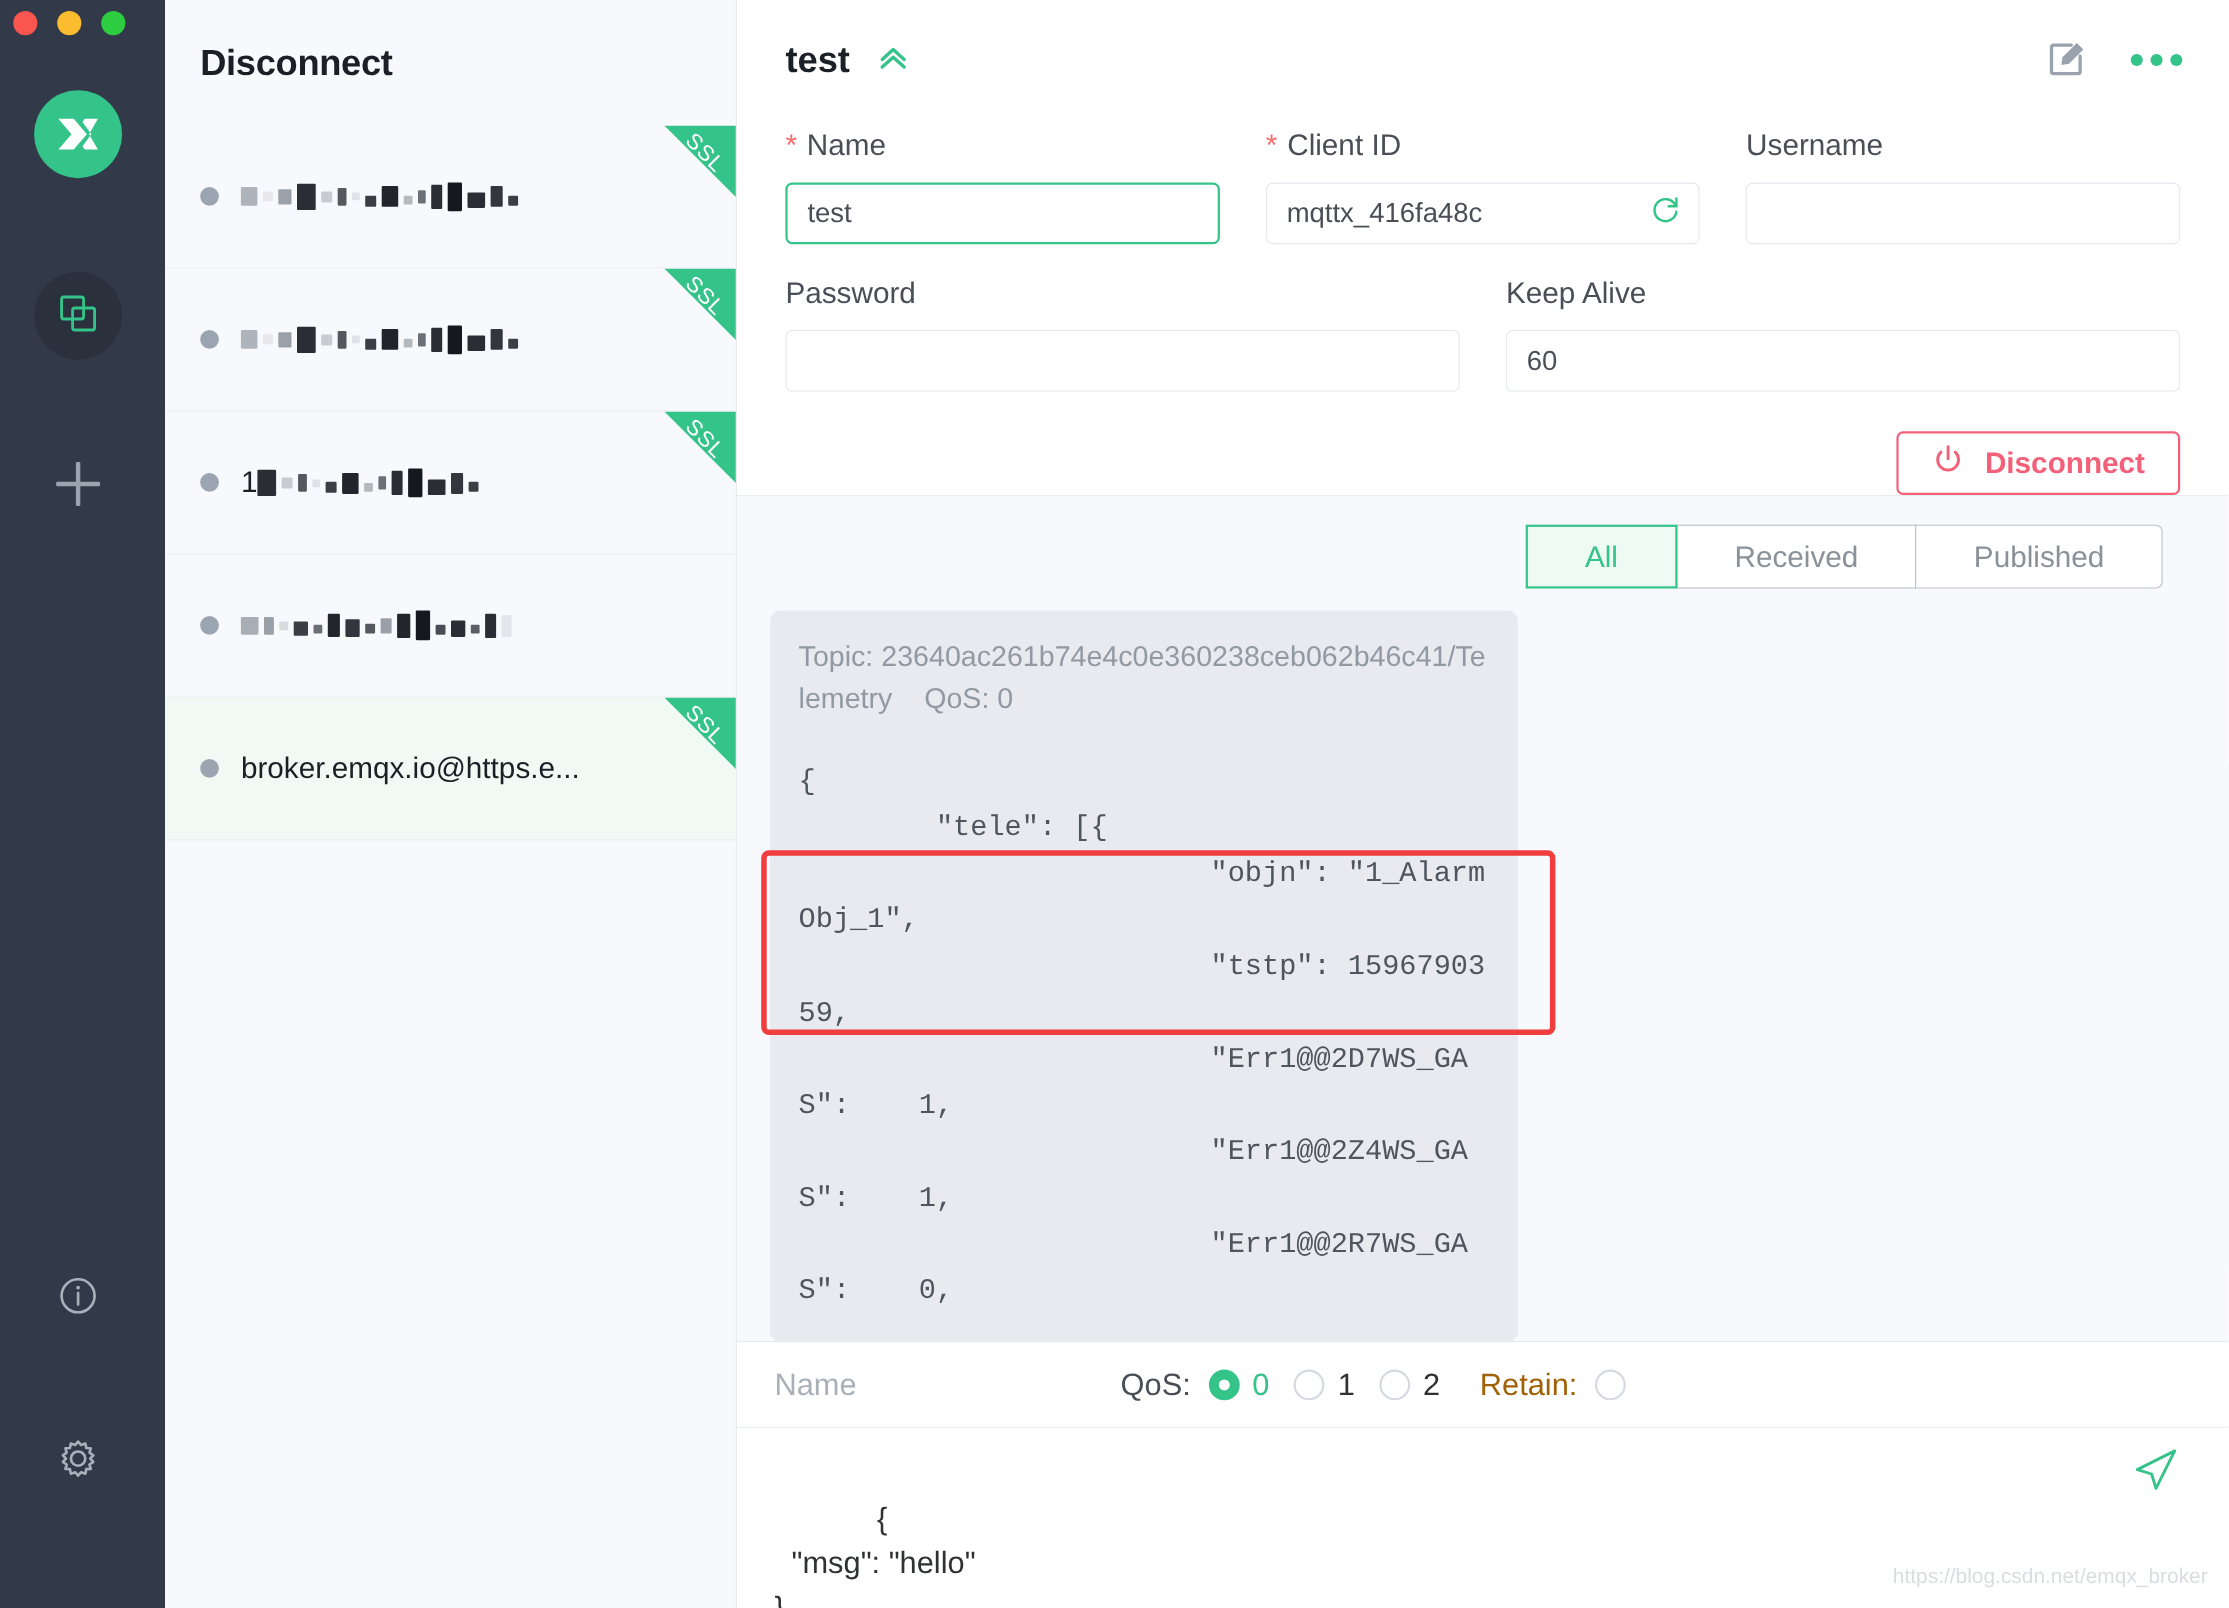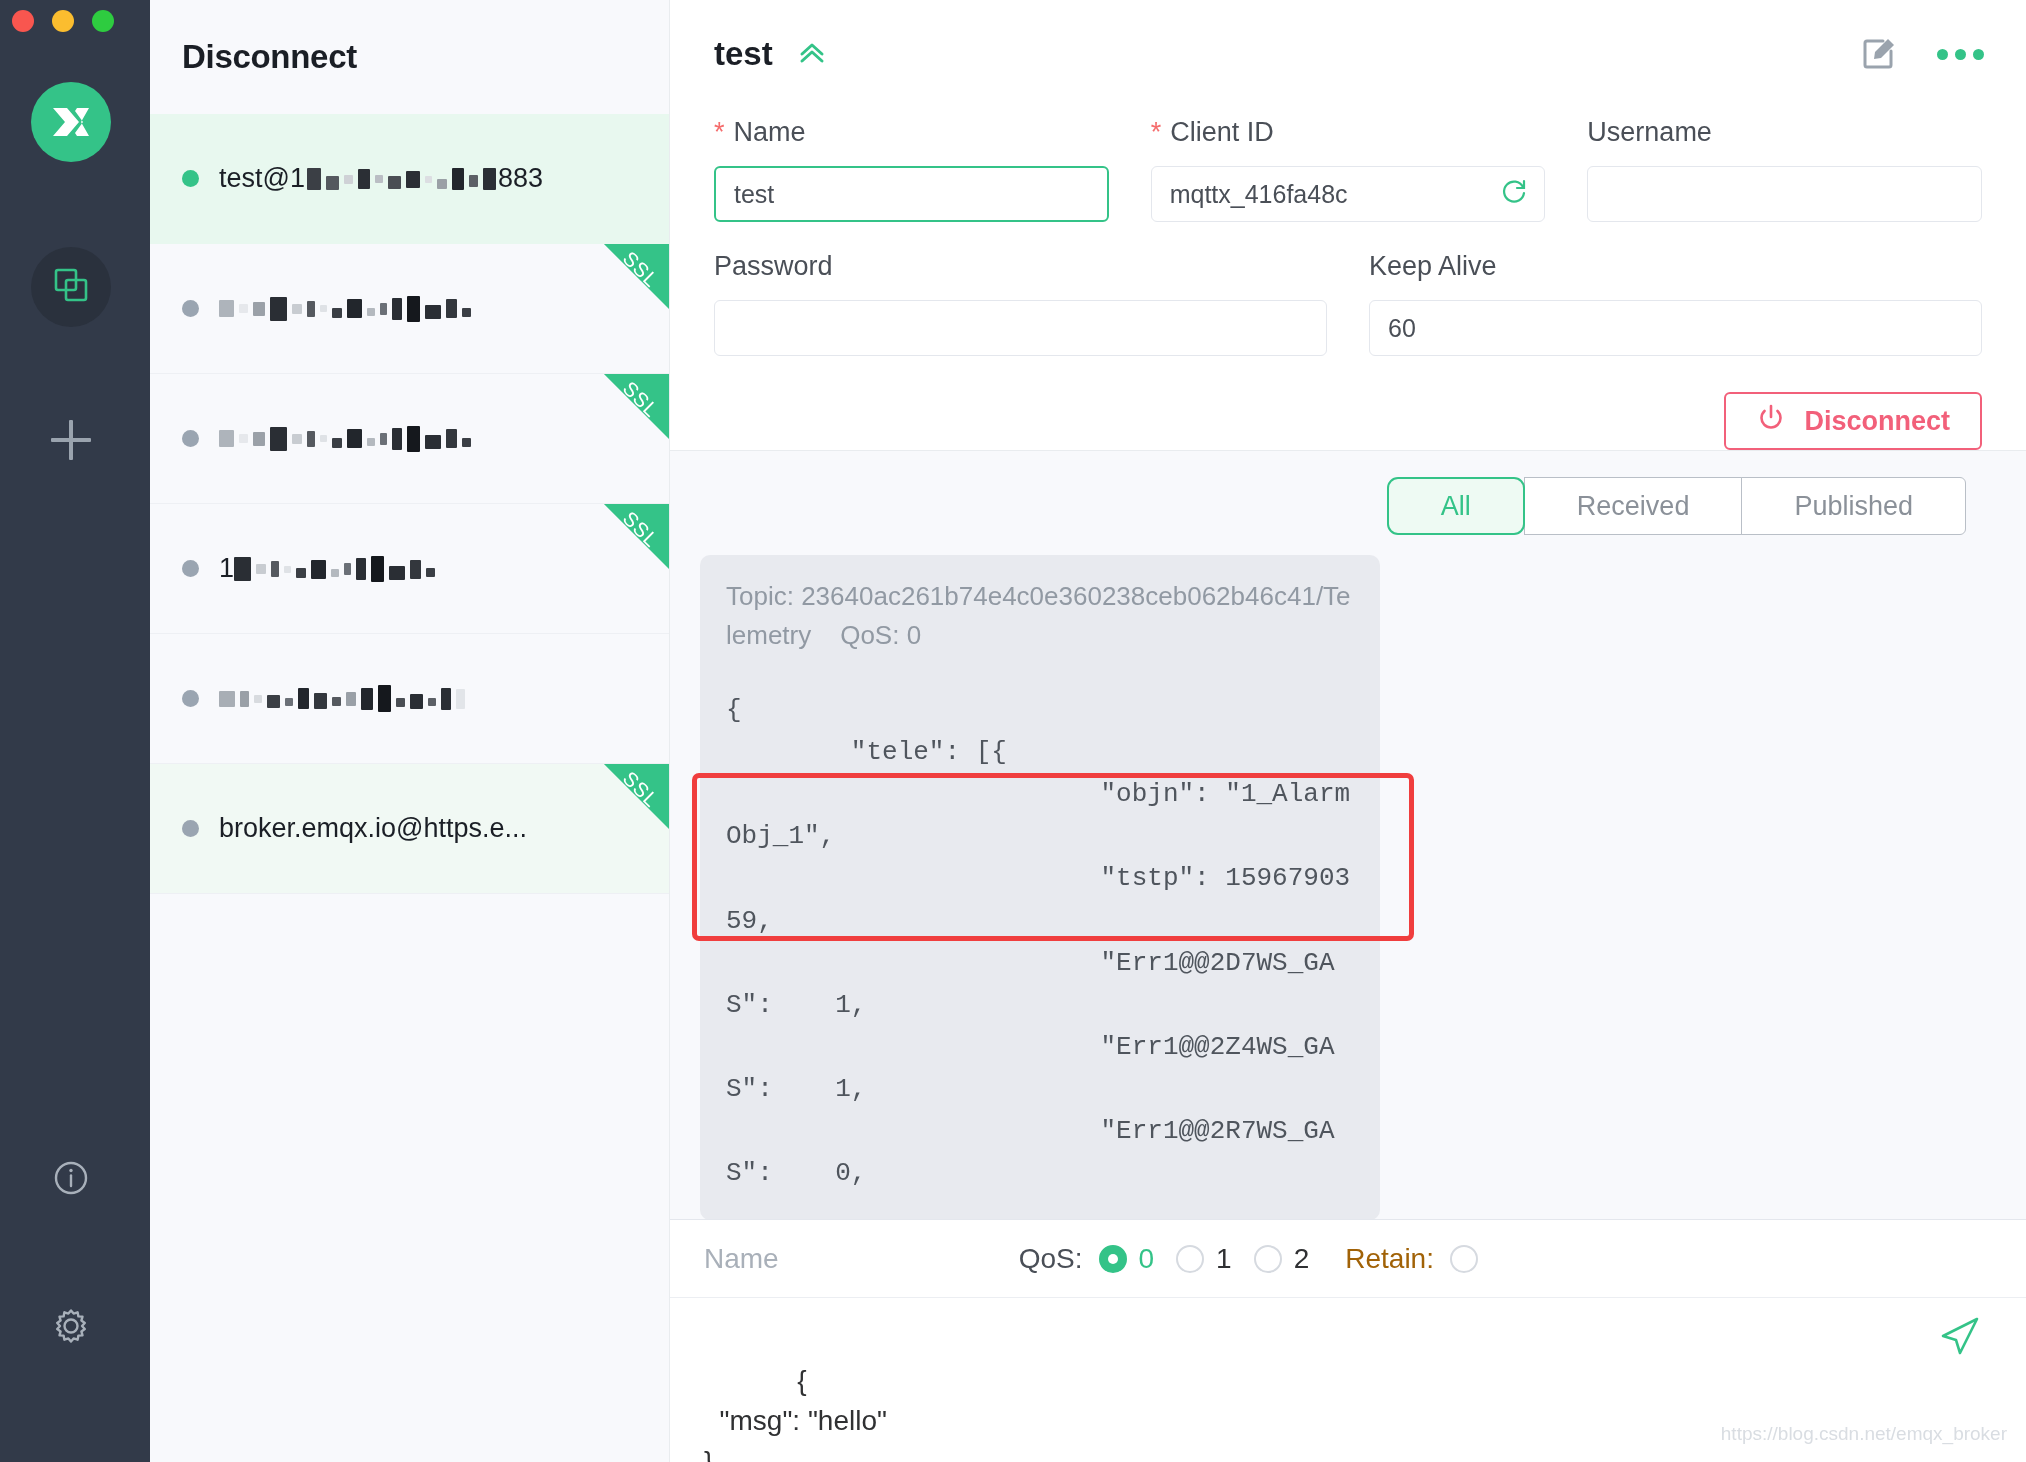--- a/index.html
+++ b/index.html
@@ -157,21 +157,21 @@
   }
   .seg div {
     padding: 0 52px; display: flex; align-items: center; justify-content: center;
     font-size: 27px; color: #8b9199; border: 1px solid #b9bfc7;
     background: #fff; margin-left: -1px;
   }
   .seg div:first-child { border-radius: 6px 0 0 6px; margin-left: 0; }
   .seg div:last-child { border-radius: 0 6px 6px 0; }
   .seg div.active {
     color: #34c388; border: 2px solid #34c388; background: #eefaf3;
-    border-radius: 11px; z-index: 2; position: relative; margin-left: 36px;
+    border-radius: 0; z-index: 2; position: relative; margin-left: 36px;
   }
 
   .msg-scroll { flex: 1; overflow: hidden; padding: 20px 0 0 0; position: relative; }
   .bubble {
     margin-left: 30px; width: 680px;
     background: #e8eaef; border-radius: 10px;
     padding: 22px 26px 26px 26px;
   }
   .bubble-topic {
     font-size: 26px; color: #9199a3; line-height: 1.5;
@@ -275,38 +275,20 @@
         </svg>
       </span>
     </div>
   </div>
 
   <div class="conn-panel">
     <div class="conn-title">Disconnect</div>
 
     <div class="conn-list">
 
-      <div class="conn-item active">
-        <span class="dot on"></span>
-        <span class="conn-name">test@1<span class="mosaic" style="display:inline-flex;vertical-align:middle;margin:0 2px;">
-          <i style="width:14px;height:22px;background:#3b3f45;"></i>
-              <i style="width:13px;height:14px;background:#55595f;margin-top:8px;"></i>
-              <i style="width:9px;height:9px;background:#cfd2d6;"></i>
-              <i style="width:12px;height:20px;background:#2b2f35;"></i>
-              <i style="width:8px;height:8px;background:#babec4;"></i>
-              <i style="width:13px;height:13px;background:#4a4e54;margin-top:6px;"></i>
-              <i style="width:14px;height:17px;background:#2b2f35;"></i>
-              <i style="width:7px;height:7px;background:#dcdee2;"></i>
-              <i style="width:10px;height:10px;background:#9aa0a6;margin-top:9px;"></i>
-              <i style="width:12px;height:22px;background:#22262c;"></i>
-              <i style="width:9px;height:12px;background:#5c6066;margin-top:4px;"></i>
-              <i style="width:13px;height:22px;background:#2b2f35;"></i>
-        </span>883</span>
-
-      </div>
 
       <div class="conn-item">
         <span class="dot off"></span>
         <span class="conn-name redacted">
           <span class="mosaic">
             <i style="width:15px;height:17px;background:#aeb4bb;"></i>
               <i style="width:9px;height:9px;background:#e6e8ec;"></i>
               <i style="width:12px;height:14px;background:#9ba1a8;"></i>
               <i style="width:17px;height:24px;background:#2a2e34;"></i>
               <i style="width:10px;height:10px;background:#c8ccd1;"></i>

